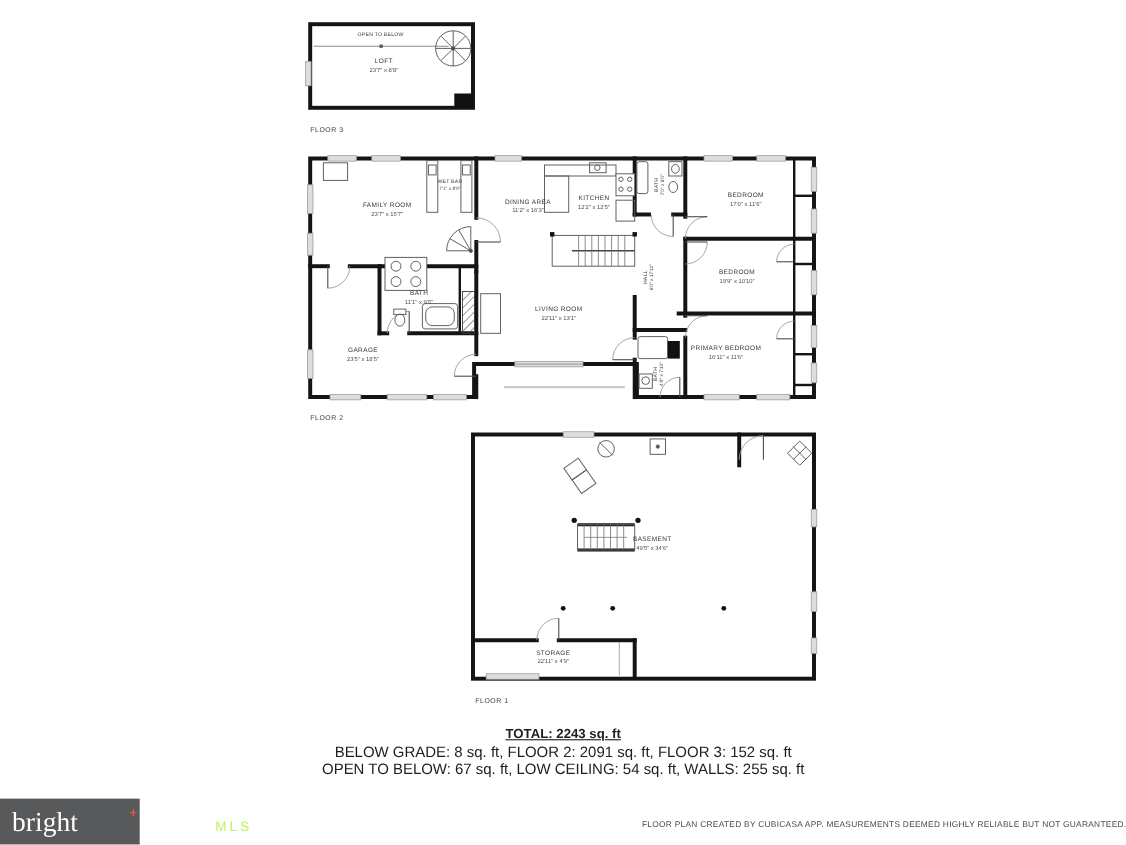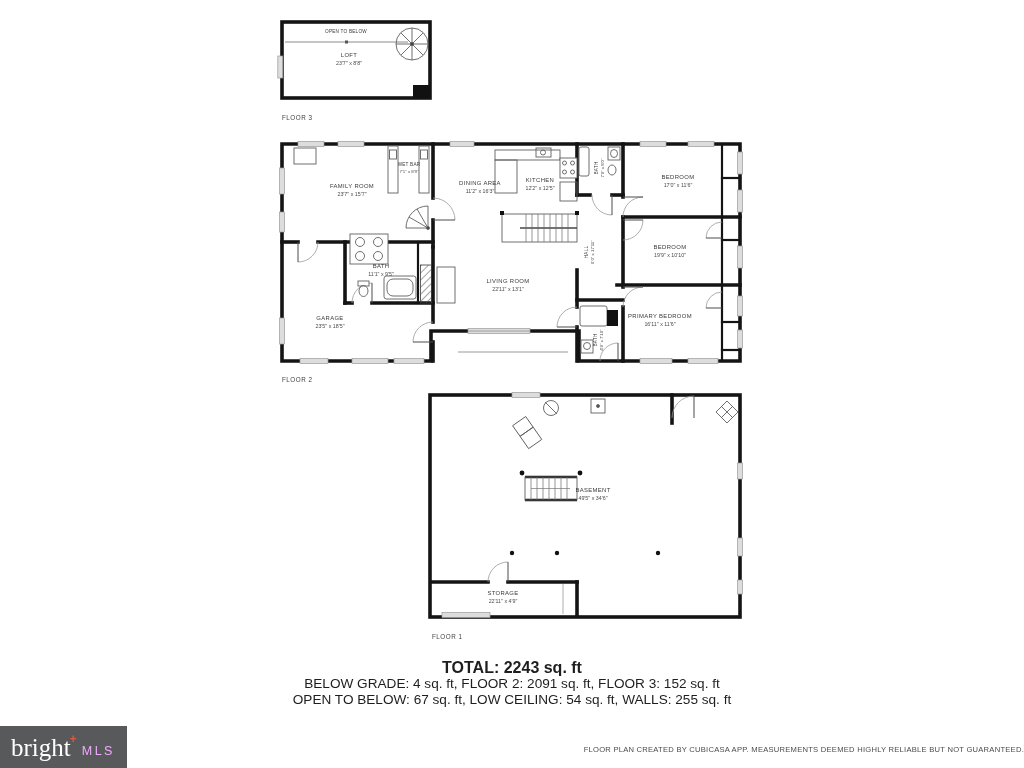--- a/index.html
+++ b/index.html
@@ -22,31 +22,31 @@
   
   text{font-family:"Liberation Sans",sans-serif;fill:#3a3a3a;}
   .rname{font-size:5.9px;letter-spacing:0.35px;text-anchor:middle;}
   .rdim{font-size:5.3px;fill:#4a4a4a;text-anchor:middle;}
   .rsmall{font-size:4.7px;letter-spacing:0.2px;text-anchor:middle;}
   .rsdim{font-size:4.4px;fill:#4a4a4a;text-anchor:middle;}
   .flabel{font-size:6.3px;fill:#3f3f3f;letter-spacing:0.5px;text-anchor:start;}
 
   
   .summary{position:absolute;left:0;top:659px;width:1024px;text-align:center;color:#1e1e1e;}
-  .summary .total{font-size:16px;font-weight:bold;line-height:17px;}
+  .summary .total{font-size:12px;font-weight:bold;line-height:17px;text-decoration:underline;}
   .summary .sline{font-size:13.6px;line-height:16.2px;font-weight:500;}
   .disclaimer{position:absolute;left:0;top:745px;width:1024px;text-align:right;
               font-size:7.6px;color:#4a4a4a;letter-spacing:0.25px;}
 
   
   .logo{position:absolute;left:0;top:726px;width:127px;height:42px;background:#58595b;
-        display:flex;align-items:center;padding-left:11px;box-sizing:border-box;}
+        display:flex;align-items:center;padding-left:11px;box-sizing:border-box;gap:48px;}
   .logo .brand{font-family:"Liberation Serif",serif;font-size:25px;color:#ffffff;line-height:1;}
   .logo .star{color:#e4573d;font-size:12px;line-height:1;position:relative;top:-8px;left:-1px;font-weight:bold;}
-  .logo .mls{color:#f0abfc;font-size:12.5px;letter-spacing:2.5px;margin-left:4px;margin-top:7px;}
+  .logo .mls{color:#bef264;font-size:12.5px;letter-spacing:2.5px;margin-left:22px;margin-top:7px;}
 </style>
 </head>
 <body>
 
 <div id="canvas">
 
 <svg width="1024" height="768" viewBox="0 0 1024 768">
   <defs>
     <pattern id="hatch" width="5" height="5" patternUnits="userSpaceOnUse" patternTransform="rotate(45)">
       <line x1="0" y1="0" x2="0" y2="5" stroke="#4a4a4a" stroke-width="1"></line>
@@ -352,21 +352,21 @@
     <text x="593" y="492" class="rname" text-anchor="start">BASEMENT</text>
     <text x="593" y="500" class="rdim" text-anchor="start">49'5" x 34'6"</text>
     <text x="503" y="595" class="rname">STORAGE</text>
     <text x="503" y="603" class="rdim">22'11" x 4'9"</text>
     <text x="432" y="639" class="flabel">FLOOR 1</text>
   </g>
 </svg>
 
   <div class="summary">
     <div class="total">TOTAL: 2243 sq. ft</div>
-    <div class="sline">BELOW GRADE: 4 sq. ft, FLOOR 2: 2091 sq. ft, FLOOR 3: 152 sq. ft</div>
+    <div class="sline">BELOW GRADE: 8 sq. ft, FLOOR 2: 2091 sq. ft, FLOOR 3: 152 sq. ft</div>
     <div class="sline">OPEN TO BELOW: 67 sq. ft, LOW CEILING: 54 sq. ft, WALLS: 255 sq. ft</div>
   </div>
 
   <div class="disclaimer">FLOOR PLAN CREATED BY CUBICASA APP. MEASUREMENTS DEEMED HIGHLY RELIABLE BUT NOT GUARANTEED.</div>
 
   <div class="logo">
     <span class="brand">bright</span>
       <span class="star">+</span>
       <span class="mls">MLS</span>
   </div>

